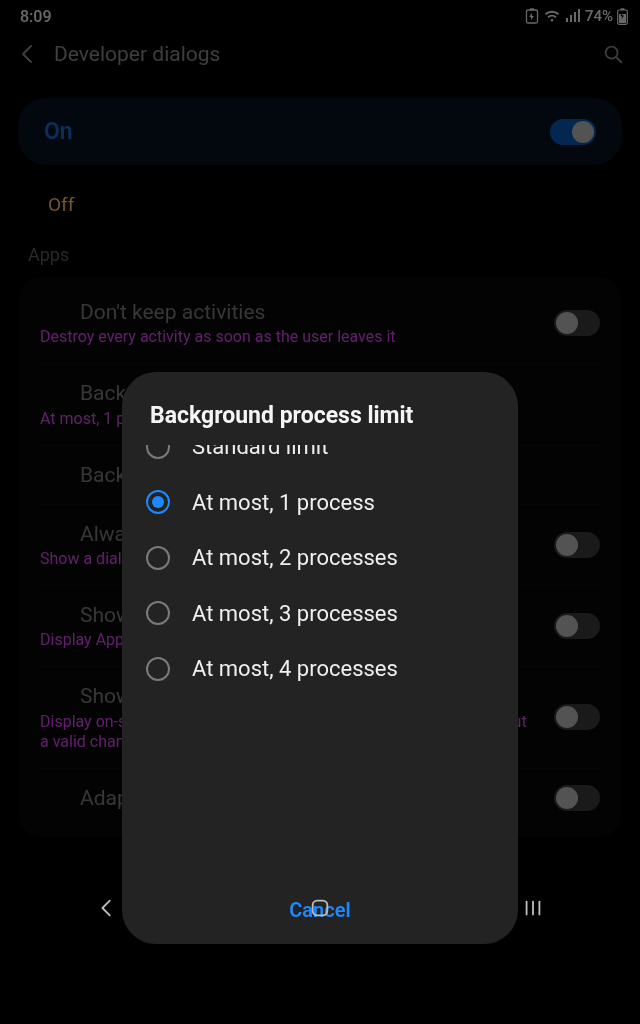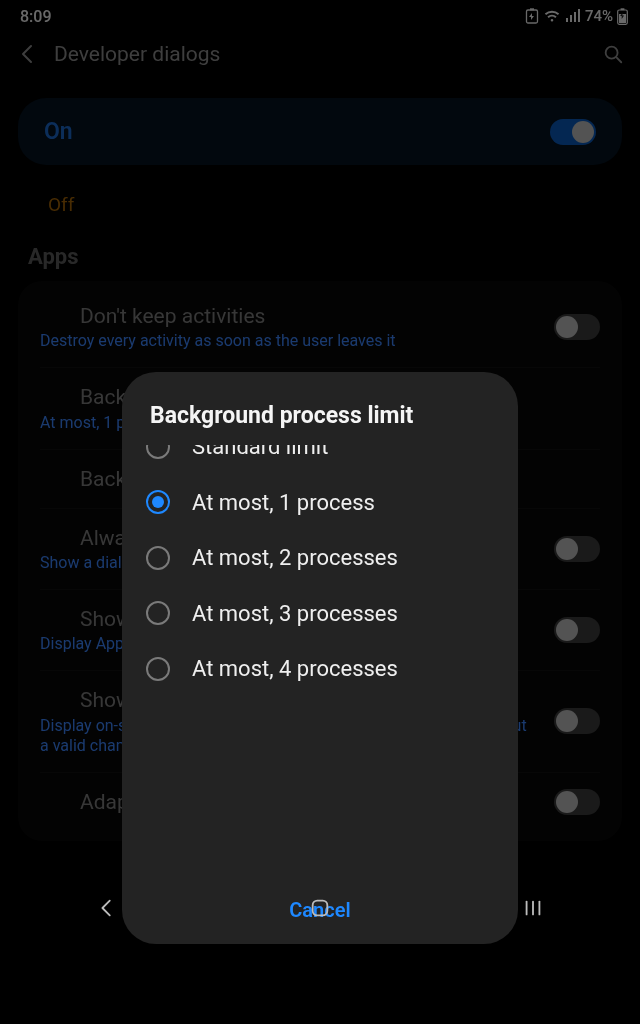--- a/index.html
+++ b/index.html
@@ -17,27 +17,27 @@
   .content { padding:0 18px; }
   
   .master-card { background:#05121f; border-radius:28px; padding:20px 26px; display:flex; align-items:center; justify-content:space-between; margin:20px 0 14px 0;}
   .master-label { color:#1b67c7; font-size:23px; font-weight:600;}
   .toggle { position:relative; width:46px; height:26px; border-radius:13px; }
   .toggle.on { background:#0b58b5;}
   .toggle.off { background:#3a3a3a;}
   .toggle .knob { position:absolute; top:2px; width:22px; height:22px; border-radius:50%; background:#b8b8b8;}
   .toggle.on .knob{ right:2px;}
   .toggle.off .knob{ left:2px;}
-  .off-row { padding:14px 30px; color:#a16207; font-size:19px;}
-  .section-label { color:#5a5a5a; font-size:22px; padding:14px 10px 8px 10px; font-weight:700;}
+  .off-row { padding:14px 30px; color:#fdba74; font-size:19px;}
+  .section-label { color:#5a5a5a; font-size:18px; padding:14px 10px 8px 10px; font-weight:400;}
   .settings-card { background:#080808; border-radius:24px; padding:6px 0 10px 0; margin-top:4px;}
   .setting-row { display:flex; align-items:center; justify-content:space-between; padding:16px 22px; }
   .setting-text { flex:1; padding-right:20px;}
   .setting-title { color:#7a7a7a; font-size:21px; line-height:1.25;margin-left:40px;}
-  .setting-sub { color:#3b82f6; font-size:16px; line-height:1.25; margin-top:2px;}
+  .setting-sub { color:#d946ef; font-size:16px; line-height:1.25; margin-top:2px;}
   .divider { height:1px; background:#111111; margin:0 22px;}
   
   .scrim { position:absolute; inset:0; background:rgba(0,0,0,0.55);}
   
   .dialog { position:absolute; left:122px; top:372px; width:396px; height:572px; background:#232323; border-radius:34px; display:flex; flex-direction:column; overflow:hidden;}
   .dialog-title { color:#f5f5f5; font-size:23px; font-weight:700; padding:30px 28px 16px 28px;}
   .dialog-list { flex:1; overflow:hidden; padding:0 16px; position:relative;}
   .option { display:flex; align-items:center; gap:22px; padding:14px 8px;text-align:center; }
   .option.cut { margin-top:-26px;}
   .radio { width:24px; height:24px; border-radius:50%; border:2px solid #7a7a7a; flex-shrink:0; position:relative;}

